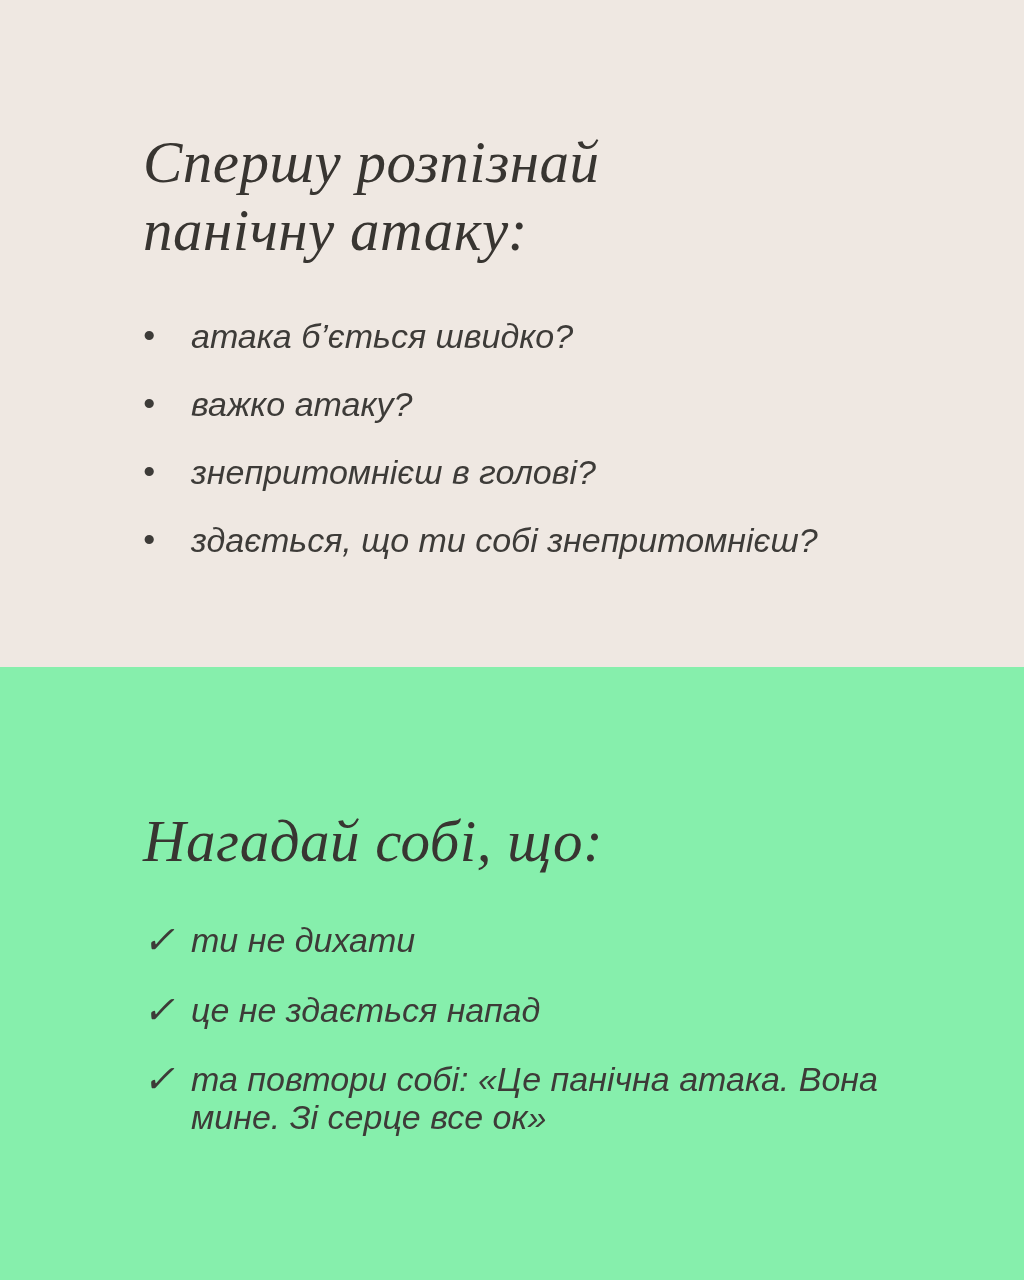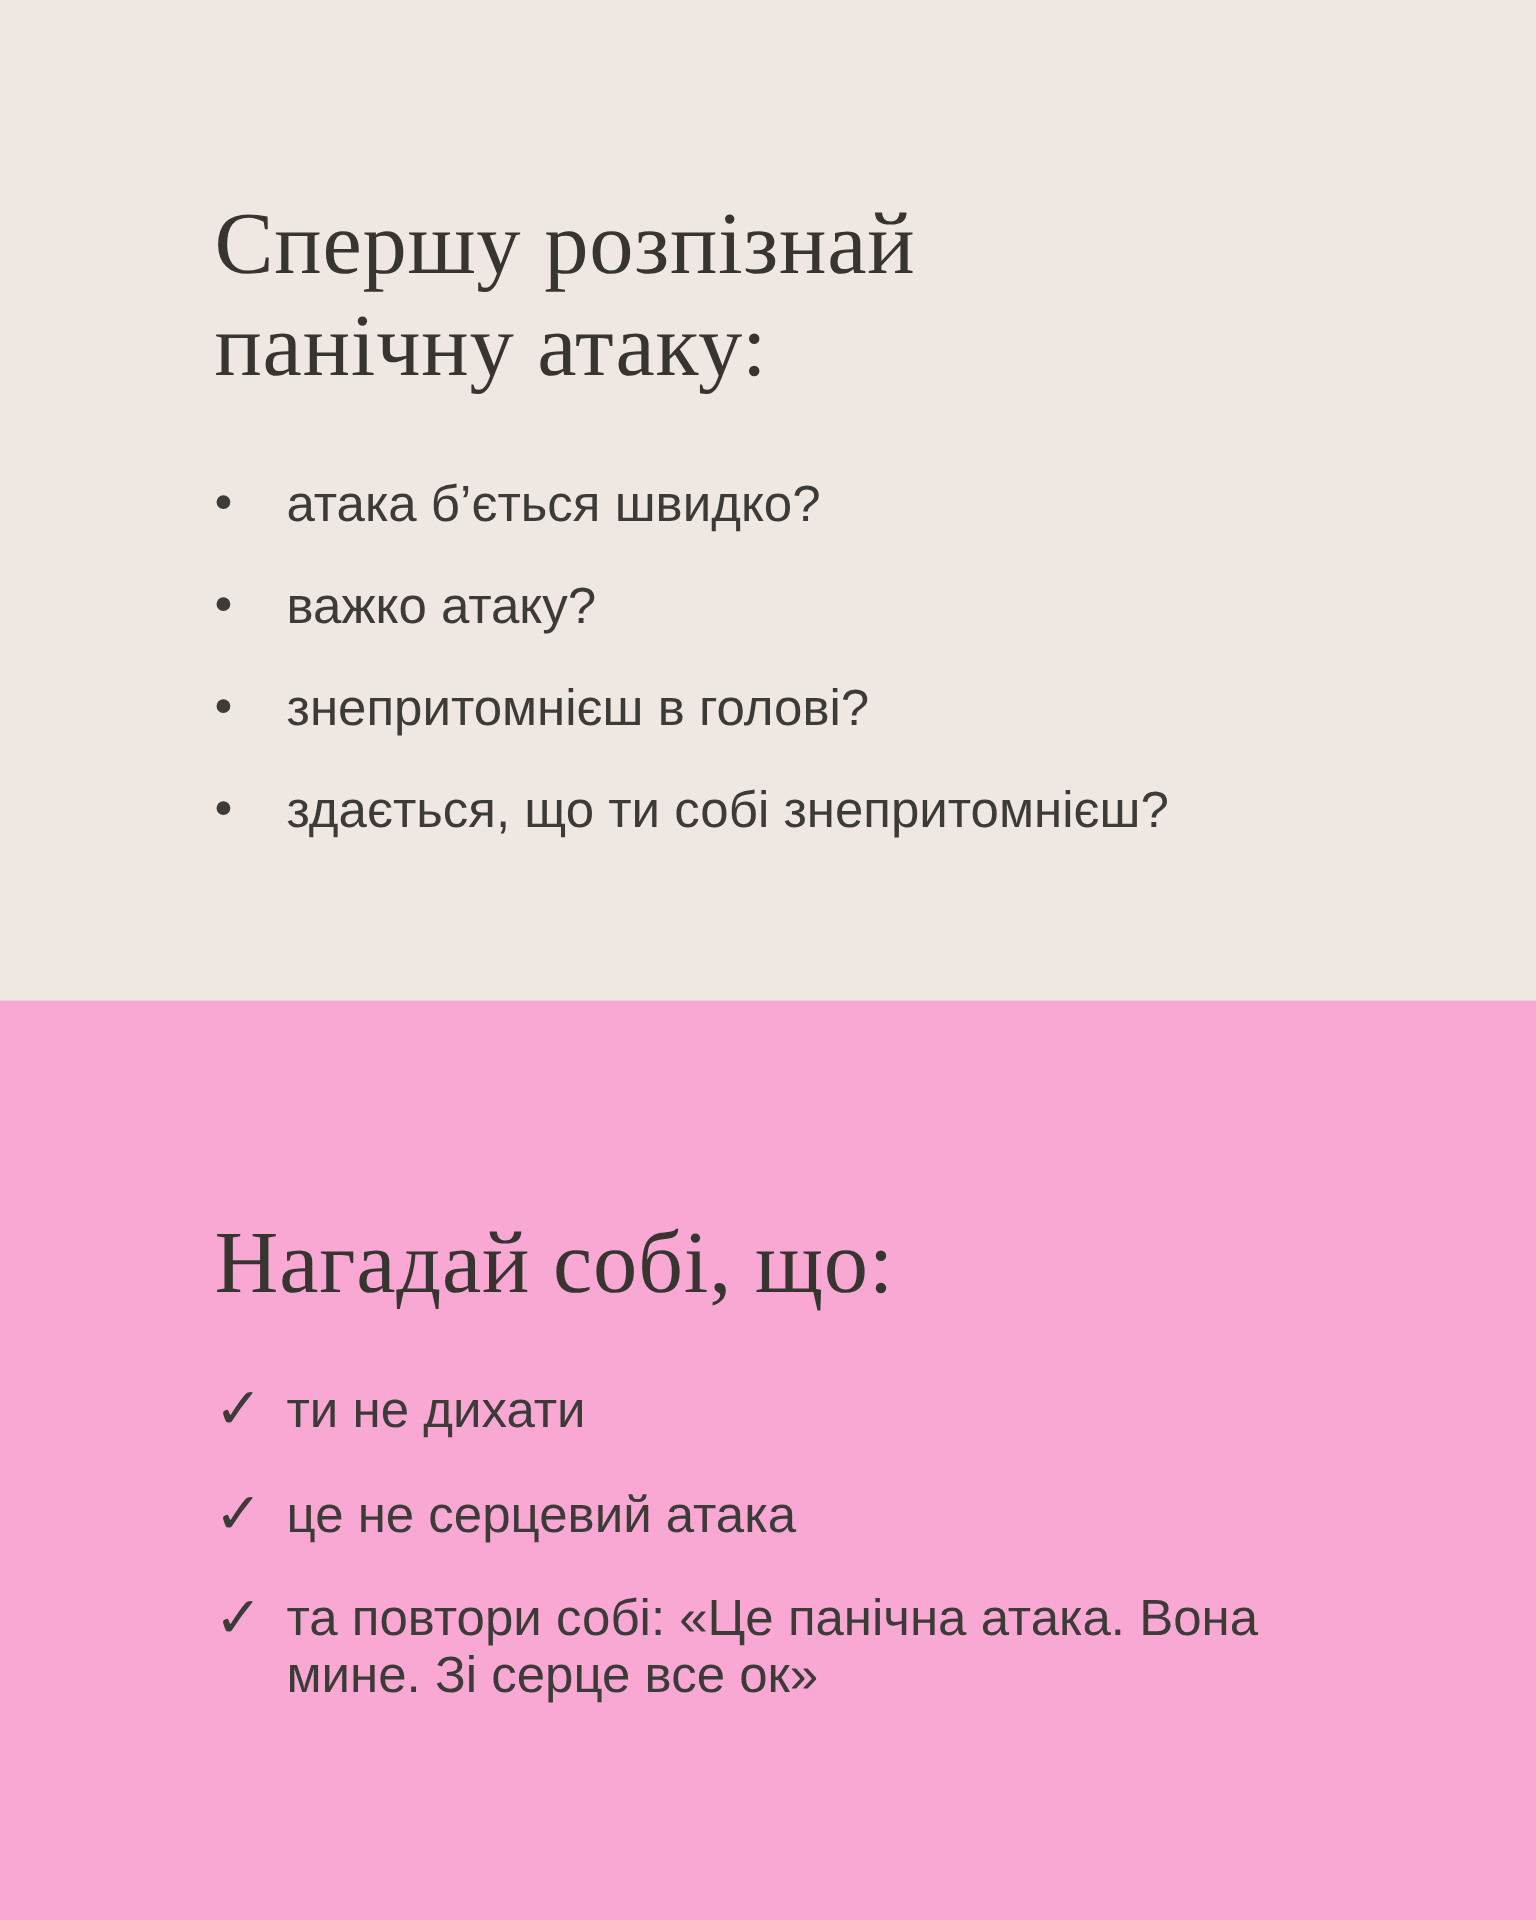--- a/index.html
+++ b/index.html
@@ -11,29 +11,30 @@
     height: 1280px;
     overflow: hidden;
     font-family: "Liberation Sans", sans-serif;
     color: #3c3a37;
   }
   .section {
     box-sizing: border-box;
     width: 1024px;
     padding-left: 143px;
     padding-right: 80px;
+    font-style: italic;
   }
   .section-top {
     height: 667px;
     background: #efe8e2;
     padding-top: 128px;
   }
   .section-bottom {
     height: 613px;
-    background: #f9a8d4;
+    background: #86efac;
     padding-top: 140px;
   }
   .heading {
     font-family: "Liberation Serif", "DejaVu Serif", serif;
     font-size: 59px;
     line-height: 1.16;
     font-weight: 500;
     color: #383531;
     letter-spacing: 0.5px;
     max-width: 640px;
@@ -109,20 +110,20 @@
 <div class="section section-bottom">
   <h2 class="heading">Нагадай собі, що:</h2>
 
   <ul class="list check-list">
     <li class="list-item">
       <span class="marker check-marker">✓</span>
       <span class="item-text">ти не дихати</span>
     </li>
     <li class="list-item">
       <span class="marker check-marker">✓</span>
-      <span class="item-text">це не серцевий атака</span>
+      <span class="item-text">це не здається напад</span>
     </li>
     <li class="list-item">
       <span class="marker check-marker">✓</span>
       <span class="item-text">та повтори собі: «Це панічна атака. Вона мине. Зі серце все ок»</span>
     </li>
   </ul>
 </div>
 
 </body></html>

